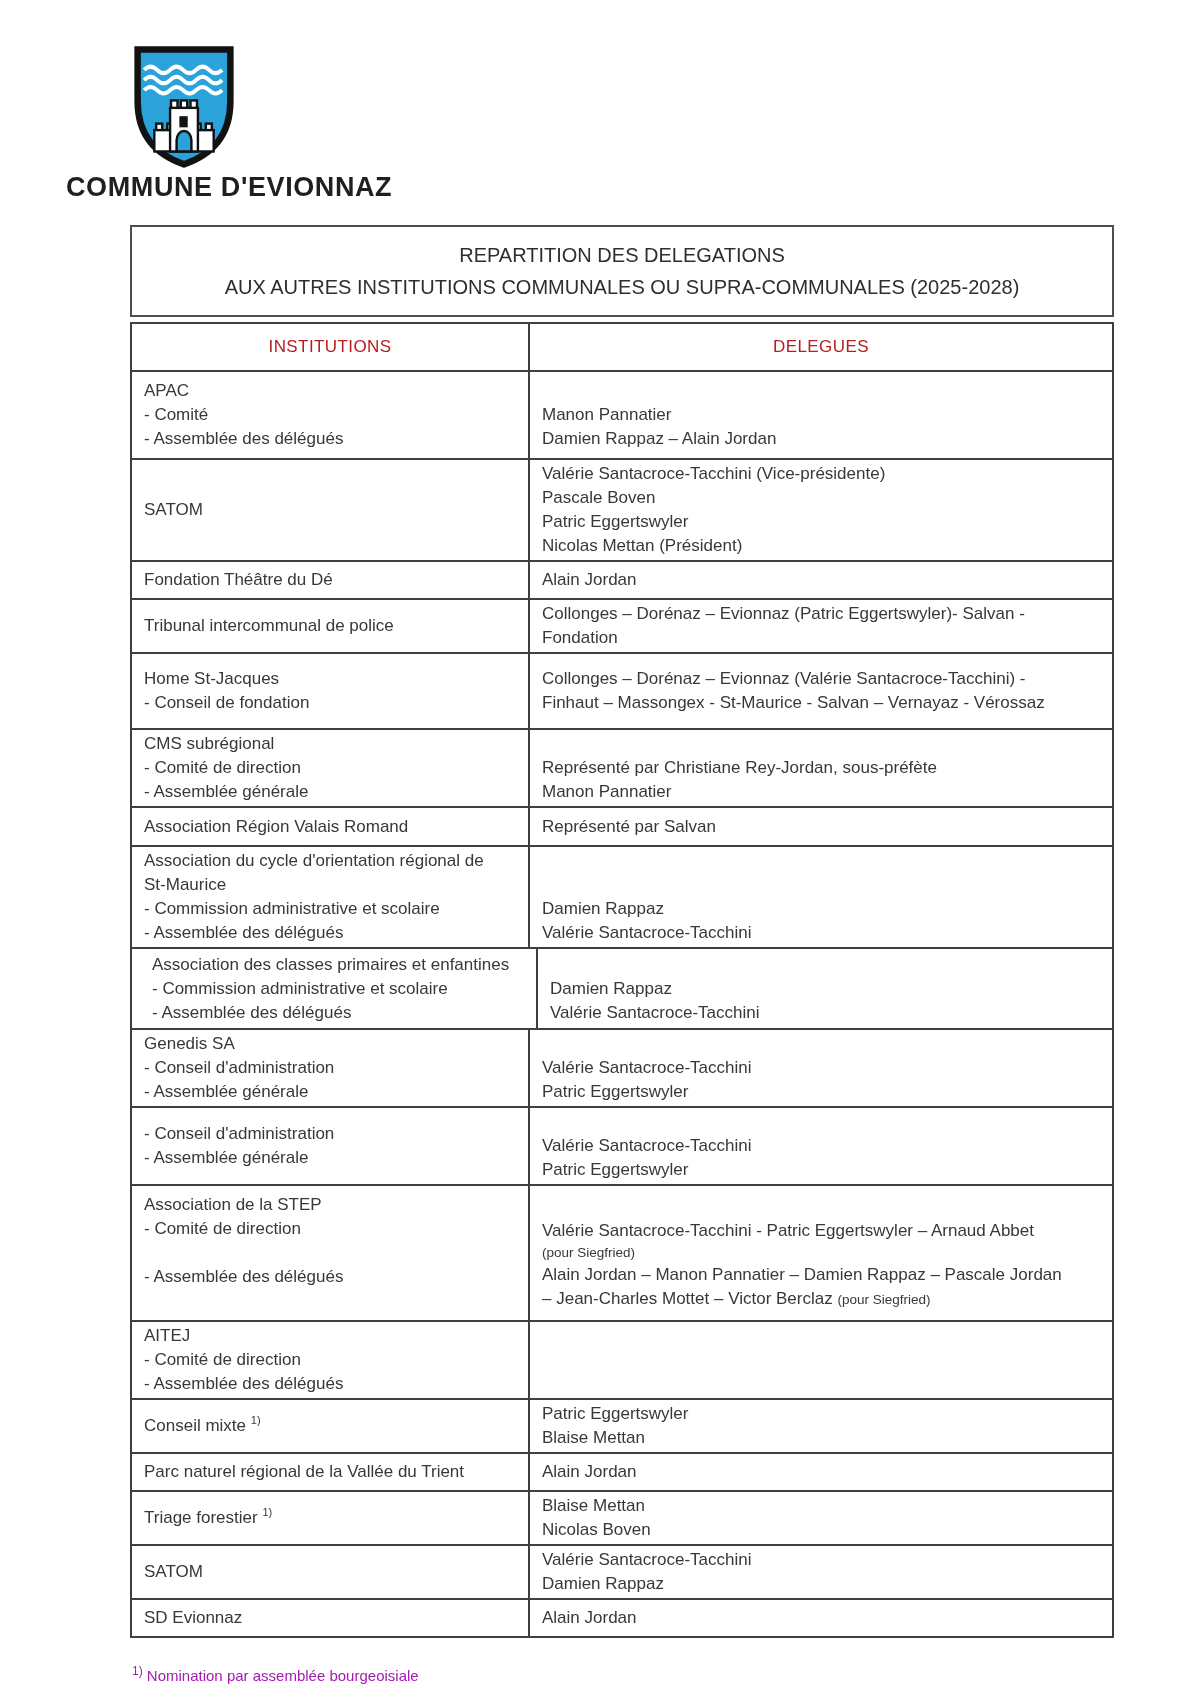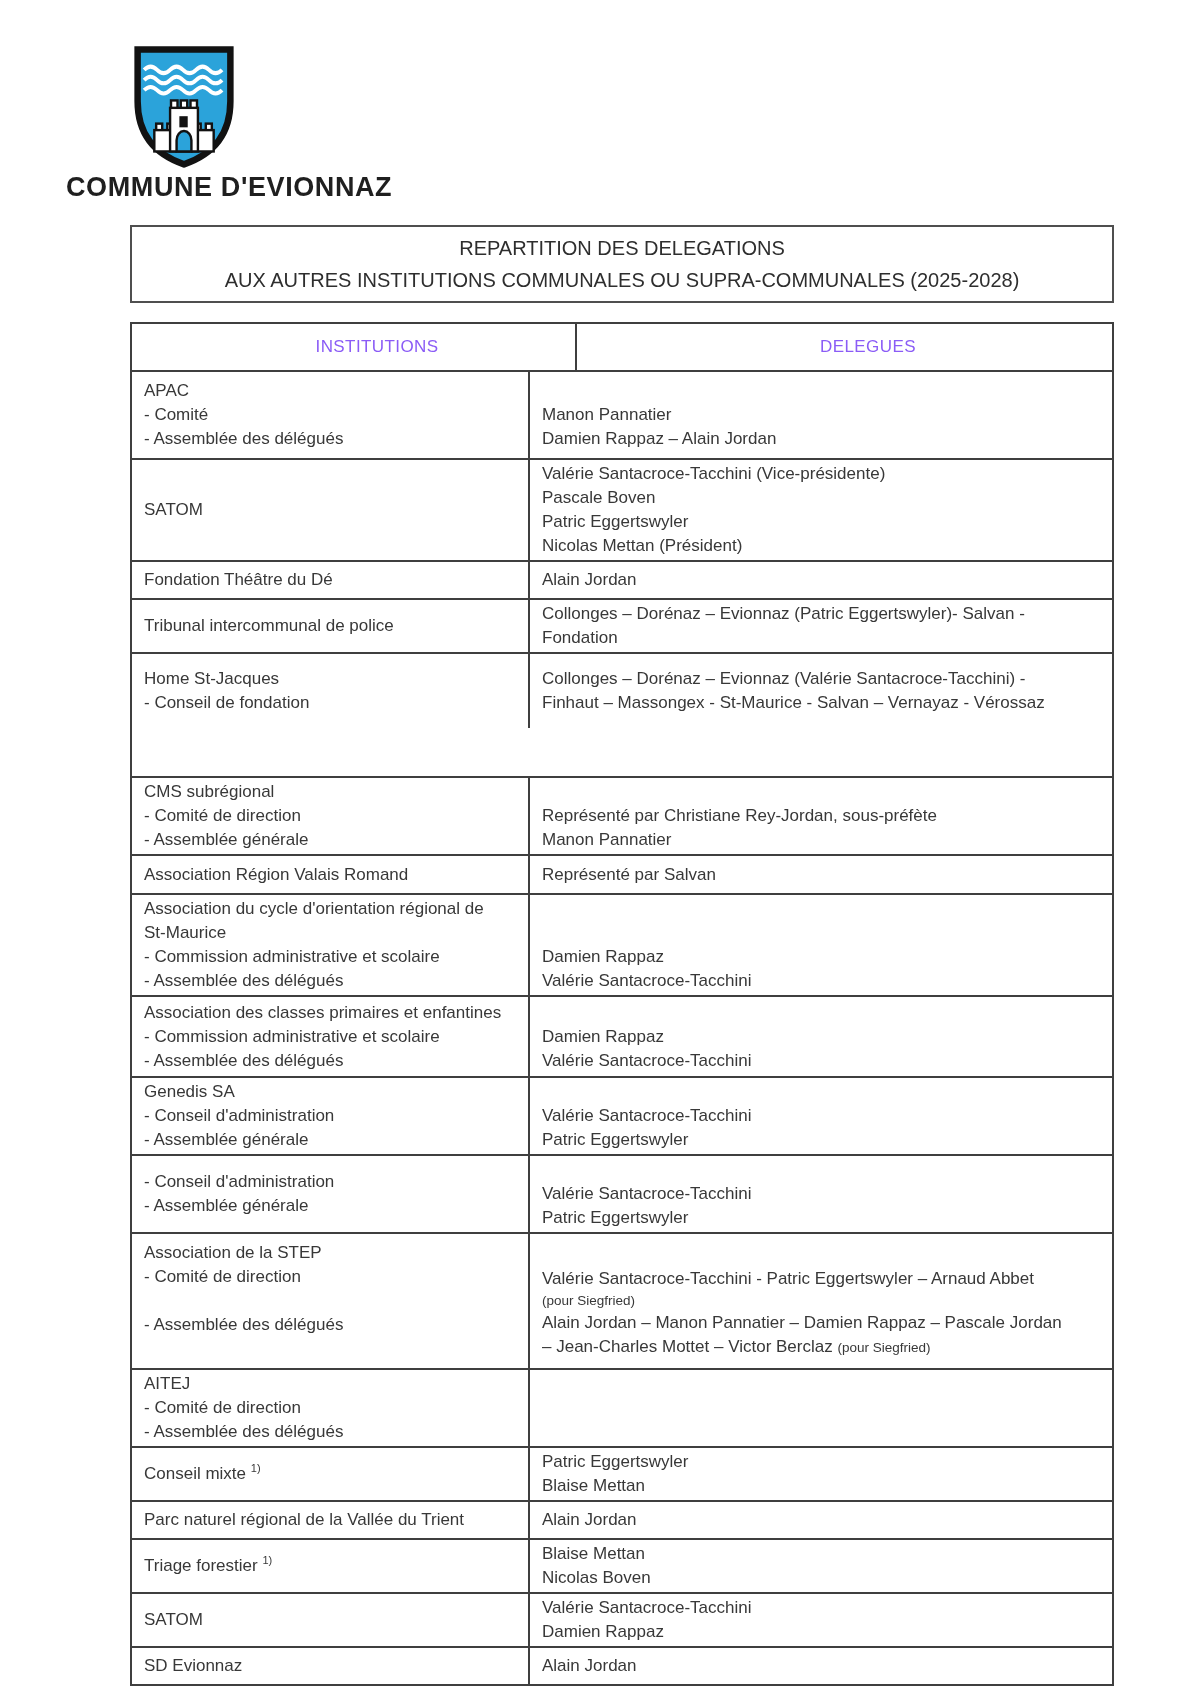--- a/index.html
+++ b/index.html
@@ -30,21 +30,21 @@
     font-size:27px;
     font-weight:700;
     letter-spacing:0.6px;
     color:#1f1f1f;
     white-space:nowrap;
   }
   
   .title-box{
     position:absolute;
     left:130px; top:225px;
-    width:984px; height:78px;
+    width:984px; height:92px;
     box-sizing:border-box;
     border:2px solid #4f4f4f;
     display:flex;
     flex-direction:column;
     justify-content:center;
     align-items:center;
     text-align:center;
     font-size:20px;
     line-height:32px;
     color:#2e2e2e;
@@ -63,22 +63,21 @@
   }
   .thead{
     display:flex;
     min-height:46px;
   }
   .thead .cell{
     justify-content:center;
     align-items:center;
     text-align:center;
     letter-spacing:0.4px;
-    color:#8b5cf6;
-    margin-left:47px;
+    color:#b91c1c;
   }
   .trow{
     display:flex;
     border-top:2px solid var(--border);
   }
   .cell{
     box-sizing:border-box;
     display:flex;
     flex-direction:column;
     justify-content:center;
@@ -202,21 +201,21 @@
           <div class="trow" style="min-height: 74px;">
             <div class="cell c1">
               <div class="line"><span>Home St-Jacques</span></div>
               <div class="line"><span>- Conseil de fondation</span></div>
             </div>
             <div class="cell c2">
               <div class="line"><span>Collonges – Dorénaz – Evionnaz (Valérie Santacroce-Tacchini) -</span></div>
               <div class="line"><span>Finhaut – Massongex - St-Maurice - Salvan – Vernayaz - Vérossaz</span></div>
             </div>
           </div>
-          <div class="trow" style="min-height: 76px; margin-top: 48px;">
+          <div class="trow" style="min-height: 76px;">
             <div class="cell c1">
               <div class="line"><span>CMS subrégional</span></div>
               <div class="line"><span>- Comité de direction</span></div>
               <div class="line"><span>- Assemblée générale</span></div>
             </div>
             <div class="cell c2">
               <div class="line">&nbsp;</div>
               <div class="line"><span>Représenté par Christiane Rey-Jordan, sous-préfète</span></div>
               <div class="line"><span>Manon Pannatier</span></div>
             </div>
@@ -236,21 +235,21 @@
               <div class="line"><span>- Commission administrative et scolaire</span></div>
               <div class="line"><span>- Assemblée des délégués</span></div>
             </div>
             <div class="cell c2">
               <div class="line">&nbsp;</div>
               <div class="line">&nbsp;</div>
               <div class="line"><span>Damien Rappaz</span></div>
               <div class="line"><span>Valérie Santacroce-Tacchini</span></div>
             </div>
           </div>
-          <div class="trow" style="min-height: 79px;">
+          <div class="trow" style="min-height: 79px; padding-left: 8px;">
             <div class="cell c1">
               <div class="line"><span>Association des classes primaires et enfantines</span></div>
               <div class="line"><span>- Commission administrative et scolaire</span></div>
               <div class="line"><span>- Assemblée des délégués</span></div>
             </div>
             <div class="cell c2">
               <div class="line">&nbsp;</div>
               <div class="line"><span>Damien Rappaz</span></div>
               <div class="line"><span>Valérie Santacroce-Tacchini</span></div>
             </div>

